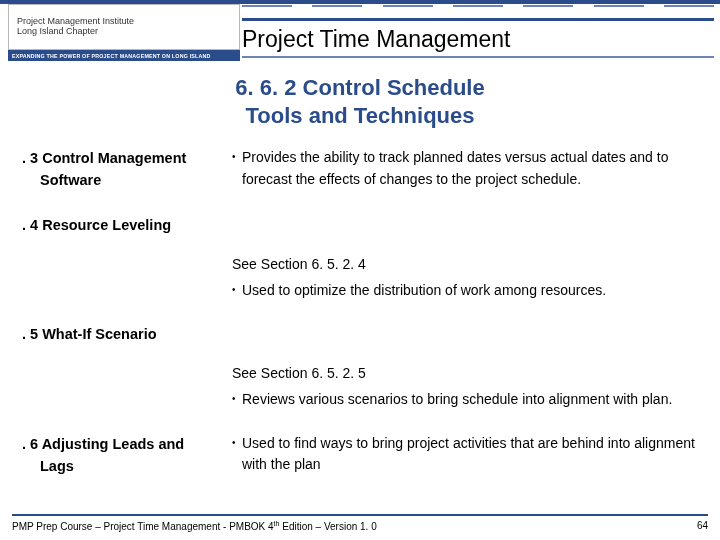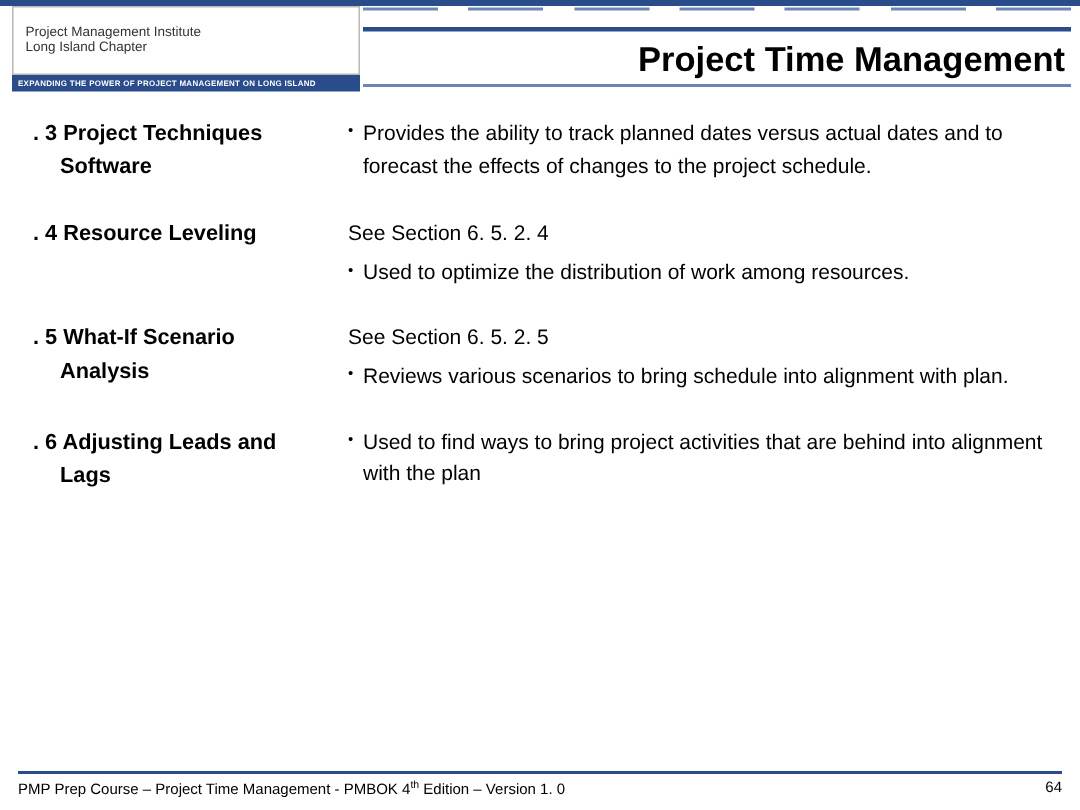--- a/index.html
+++ b/index.html
@@ -14,35 +14,35 @@
   .tri { position: absolute; left: 50%; transform: translateX(-50%); width: 0; height: 0; border-left: 18px solid transparent; border-right: 18px solid transparent; border-bottom: 30px solid #2a4c8b; top: 4px; }
   .tri2 { position: absolute; left: 50%; transform: translateX(-50%); width: 0; height: 0; border-left: 11px solid transparent; border-right: 11px solid transparent; border-bottom: 19px solid #fff; top: 11px; }
   .tri3 { position: absolute; left: 50%; transform: translateX(-50%); width: 0; height: 0; border-left: 7px solid transparent; border-right: 7px solid transparent; border-bottom: 12px solid #2a4c8b; top: 16px; }
   .pmi-txt { position: absolute; left: 12px; bottom: 2px; font-size: 8px; font-weight: bold; color: #2a4c8b; letter-spacing: 1px; }
   .logo-text { margin-left: 8px; font-size: 9px; line-height: 1.1; color: #333; }
   .logo-text .line1 { font-weight: normal; }
   .tagline-bar { position: absolute; top: 50px; left: 8px; width: 232px; height: 11px; background: #2a4c8b; color: #fff; font-size: 5.3px; font-weight: bold; letter-spacing: 0.2px; display: flex; align-items: center; padding-left: 4px; }
   .hdr-rule { position: absolute; top: 18px; left: 242px; right: 6px; height: 3px; background: #2a4c8b; }
   .hdr-dashes { position: absolute; top: 5px; left: 242px; right: 6px; height: 10px; display: flex; justify-content: space-between; }
   .hdr-dashes span { width: 50px; height: 2px; background: #6a85b6; }
-  .page-title { position: absolute; top: 26px; left: 242px; right: 6px; text-align: right; font-size: 23px; font-weight: bold; color: #000; padding-right: 4px; }
+  .page-title { position: absolute; top: 26px; left: 242px; right: 6px; font-size: 23px; font-weight: normal; color: #000; padding-right: 4px; }
   .hdr-subrule { position: absolute; top: 56px; left: 242px; right: 6px; height: 2px; background: #6a85b6; }
 
   
   .sect-heading { margin-top: 14px; text-align: center; font-family: Verdana, Arial, sans-serif; font-weight: bold; font-size: 22px; color: #2a4c8b; line-height: 1.25; }
 
   
   .content { margin-top: 18px; padding: 0 24px 0 22px; }
   .row { display: flex; margin-bottom: 22px; }
   .row:last-child { margin-bottom: 0; }
   .lcol { width: 210px; flex-shrink: 0; font-size: 14.5px; font-weight: bold; color: #000; line-height: 1.55; }
   .lcol .num { display: inline; }
   .lcol .indent { padding-left: 18px; display: block; }
   .rcol { flex: 1; font-size: 14px; color: #000; line-height: 1.55; }
-  .see { margin-bottom: 4px; }
+  .see { margin-bottom: 4px; margin-top: 40px; }
   .bullet { display: flex; }
   .bullet .dot { width: 10px; flex-shrink: 0; font-size: 10px; line-height: 1.9; }
   .bullet .btxt { flex: 1; }
 
   
   .footer { position: absolute; bottom: 8px; left: 0; right: 0; padding: 0 12px; }
   .footer-rule { height: 2px; background: #2a4c8b; margin-bottom: 4px; }
   .footer-row { display: flex; justify-content: space-between; font-size: 10px; color: #000; }
   .footer-row sup { font-size: 7px; }
 </style>
@@ -67,27 +67,31 @@
         <div class="line1">Project Management Institute</div>
         <div>Long Island Chapter</div>
       </div>
     </div>
     <div class="tagline-bar">EXPANDING THE POWER OF PROJECT MANAGEMENT ON LONG ISLAND</div>
     <div class="hdr-rule"></div>
     <div class="page-title">Project Time Management</div>
     <div class="hdr-subrule"></div>
   </div>
 
+  <div class="sect-heading">
+    <div>6. 6. 2 Control Schedule</div>
+    <div>Tools and Techniques</div>
+  </div>
 
   <div class="content">
 
     <div class="row">
       <div class="lcol">
         <span class="num">. 3</span>
-        <span>Project Techniques</span>
+        <span>Control Management</span>
         <span class="indent">Software</span>
       </div>
       <div class="rcol">
         <div class="bullet">
           <div class="dot">•</div>
           <div class="btxt">Provides the ability to track planned dates versus actual dates and to forecast the effects of changes to the project schedule.</div>
         </div>
       </div>
     </div>
 
@@ -102,21 +106,20 @@
           <div class="dot">•</div>
           <div class="btxt">Used to optimize the distribution of work among resources.</div>
         </div>
       </div>
     </div>
 
     <div class="row">
       <div class="lcol">
         <span class="num">. 5</span>
         <span>What-If Scenario</span>
-        <span class="indent">Analysis</span>
       </div>
       <div class="rcol">
         <div class="see">See Section 6. 5. 2. 5</div>
         <div class="bullet">
           <div class="dot">•</div>
           <div class="btxt">Reviews various scenarios to bring schedule into alignment with plan.</div>
         </div>
       </div>
     </div>
 

